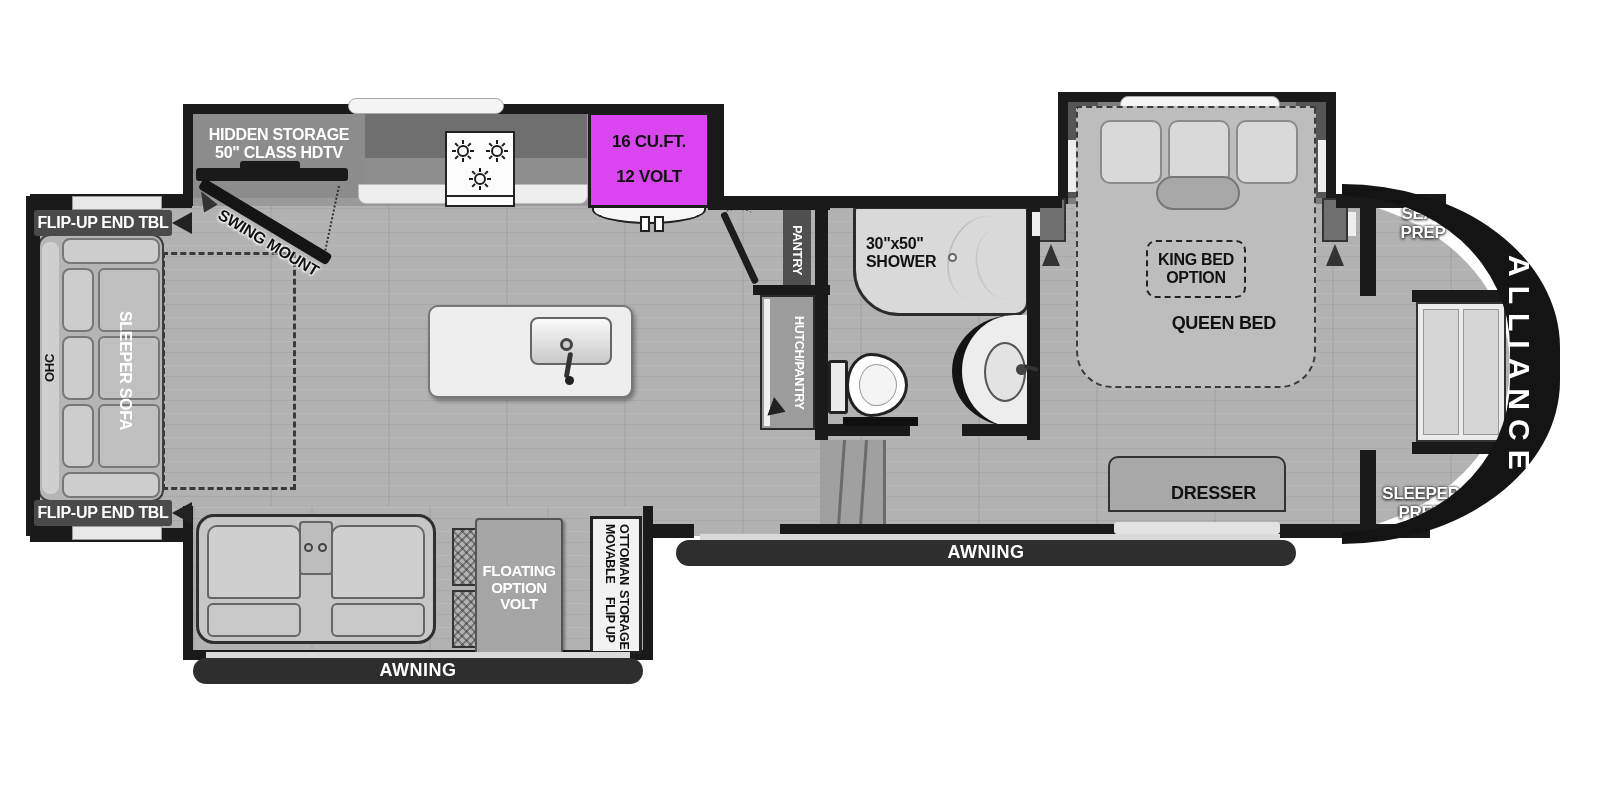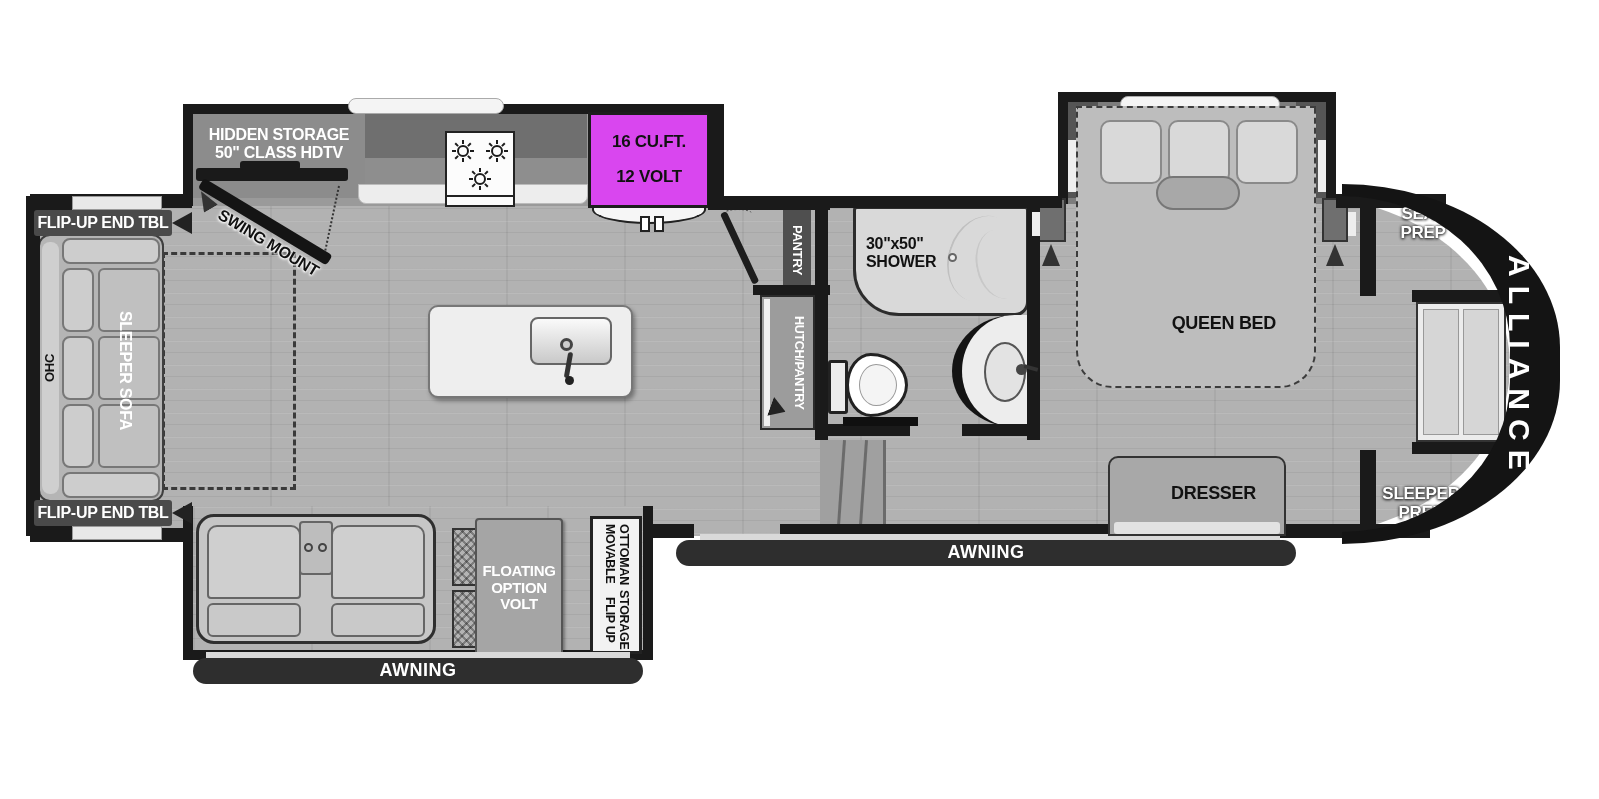--- a/index.html
+++ b/index.html
@@ -181,35 +181,39 @@
   <div class="abs" style="left:1068px;top:102px;width:30px;height:96px;background:#555;z-index:3;"></div>
   <div class="abs" style="left:1296px;top:102px;width:30px;height:96px;background:#555;z-index:3;"></div>
   <div class="abs" style="left:1068px;top:140px;width:8px;height:52px;background:#eee;z-index:4;"></div>
   <div class="abs" style="left:1318px;top:140px;width:8px;height:52px;background:#eee;z-index:4;"></div>
 
   <div class="abs" style="left:1076px;top:106px;width:240px;height:282px;background:#bdbdbd;border:2px dashed #3c3c3c;border-radius:0 0 36px 36px;z-index:4;">
     <div class="abs" style="left:22px;top:12px;width:62px;height:64px;background:#d9d9d9;border:2px solid #8a8a8a;border-radius:10px;"></div>
     <div class="abs" style="left:90px;top:12px;width:62px;height:64px;background:#d9d9d9;border:2px solid #8a8a8a;border-radius:10px;"></div>
     <div class="abs" style="left:158px;top:12px;width:62px;height:64px;background:#d9d9d9;border:2px solid #8a8a8a;border-radius:10px;"></div>
     <div class="abs" style="left:78px;top:68px;width:84px;height:34px;background:#a8a8a8;border:2px solid #777;border-radius:17px;"></div>
+    <div class="abs ctr lbl" style="left:68px;top:132px;width:100px;height:58px;border:2px dashed #222;border-radius:10px;font-size:16px;flex-direction:column;">
+      <span style="display:block">KING BED</span>
+      <span style="display:block">OPTION</span>
+    </div>
     <div class="abs ctr lbl" style="left:38px;top:206px;width:160px;height:20px;font-size:18px;justify-content:flex-end;">
         <span>QUEEN BED</span>
       </div>
   </div>
 
   <div class="abs" style="left:1036px;top:198px;width:30px;height:44px;background:#6f6f6f;border:2px solid #333;z-index:4;"></div>
   <div class="abs" style="left:1032px;top:212px;width:8px;height:24px;background:#eee;z-index:5;"></div>
   <div class="abs" style="left:1322px;top:198px;width:26px;height:44px;background:#6f6f6f;border:2px solid #333;z-index:4;"></div>
   <div class="abs" style="left:1348px;top:212px;width:8px;height:24px;background:#eee;z-index:5;"></div>
   <div class="abs tri-up" style="left:1042px;top:244px;width:18px;height:22px;"></div>
   <div class="abs tri-up" style="left:1326px;top:244px;width:18px;height:22px;"></div>
 
   <div class="abs wall" style="left:1336px;top:194px;width:110px;height:14px;"></div>
 
-  <div class="abs ctr lbl" style="left:1108px;top:456px;width:178px;height:80px;background:#a8a8a8;border:2px solid #333;border-radius:10px 10px 0 0;font-size:18px;z-index:6;align-items:flex-start;padding-top:26px;padding-left:33px;">
+  <div class="abs ctr lbl" style="left:1108px;top:456px;width:178px;height:56px;background:#a8a8a8;border:2px solid #333;border-radius:10px 10px 0 0;font-size:18px;z-index:6;align-items:flex-start;padding-top:26px;padding-left:33px;">
       <span>DRESSER</span>
     </div>
   <div class="abs" style="left:1114px;top:522px;width:166px;height:12px;background:#e2e2e2;border-radius:3px;z-index:6;"></div>
 
   <div class="abs wall" style="left:1360px;top:196px;width:16px;height:100px;"></div>
   <div class="abs wall" style="left:1412px;top:290px;width:96px;height:12px;"></div>
   <div class="abs" style="left:1416px;top:302px;width:90px;height:140px;background:#ececec;border:2px solid #333;z-index:4;">
     <div class="abs" style="left:5px;top:5px;width:36px;height:126px;background:#d6d6d6;border:1px solid #999;"></div>
     <div class="abs" style="left:45px;top:5px;width:36px;height:126px;background:#d6d6d6;border:1px solid #999;"></div>
   </div>

